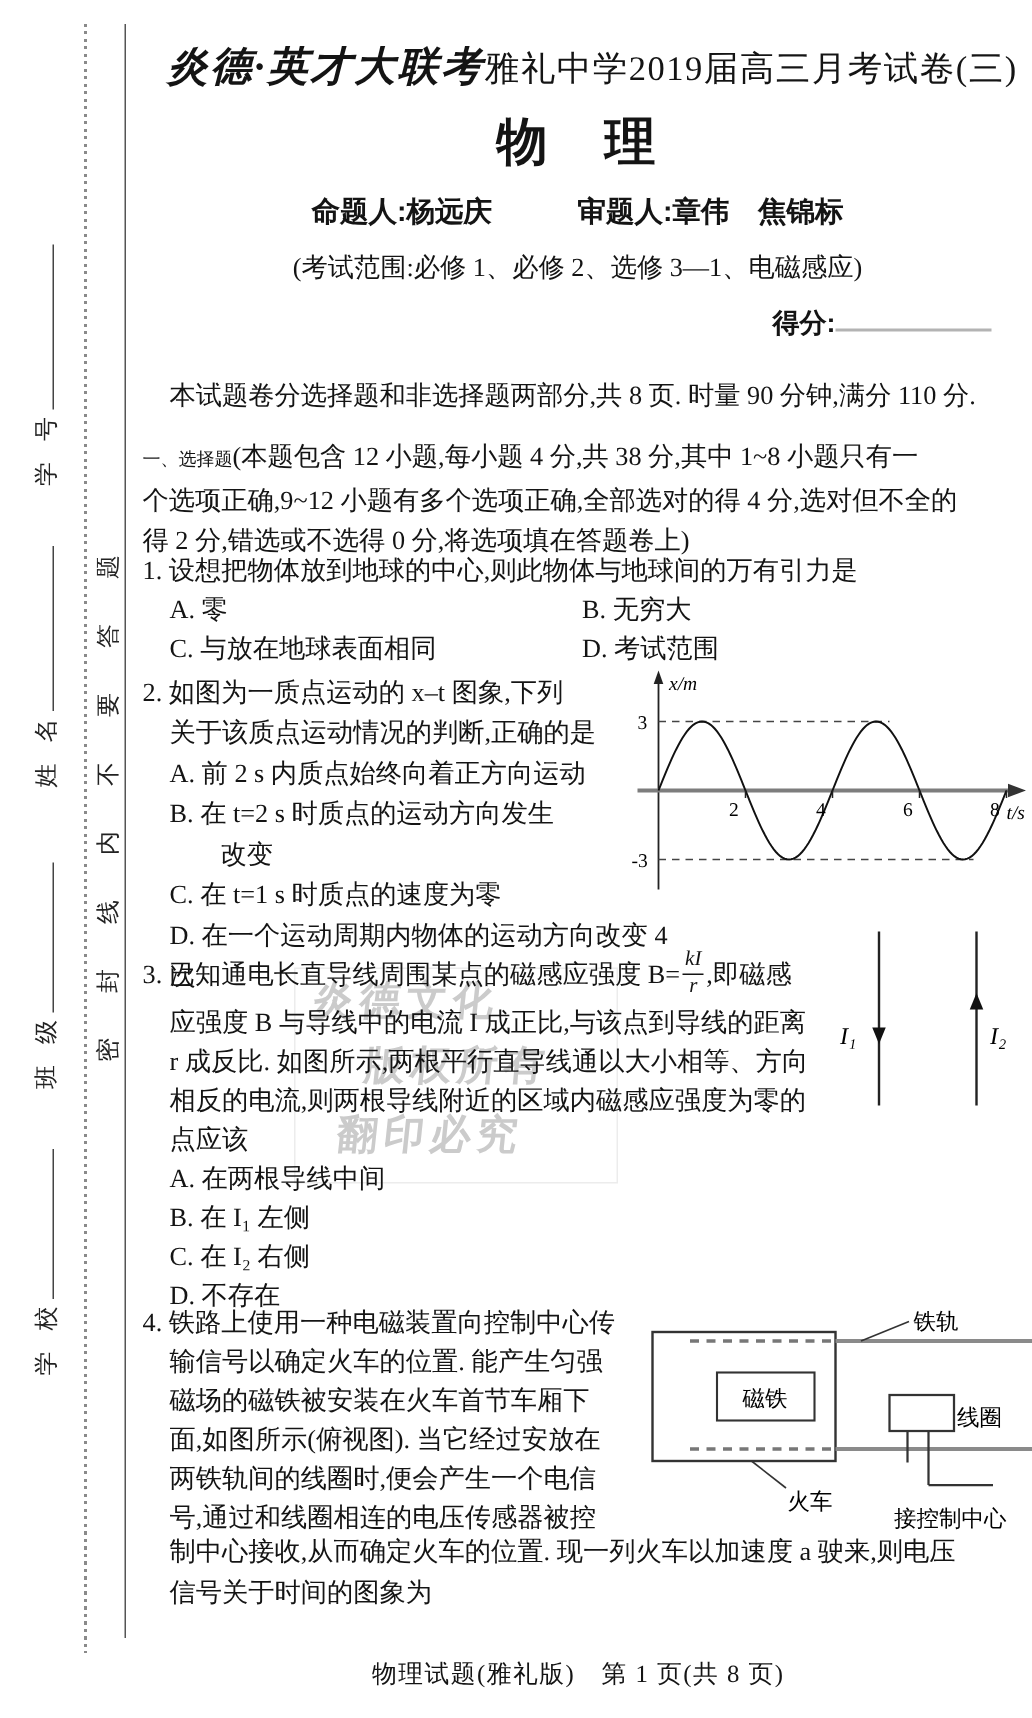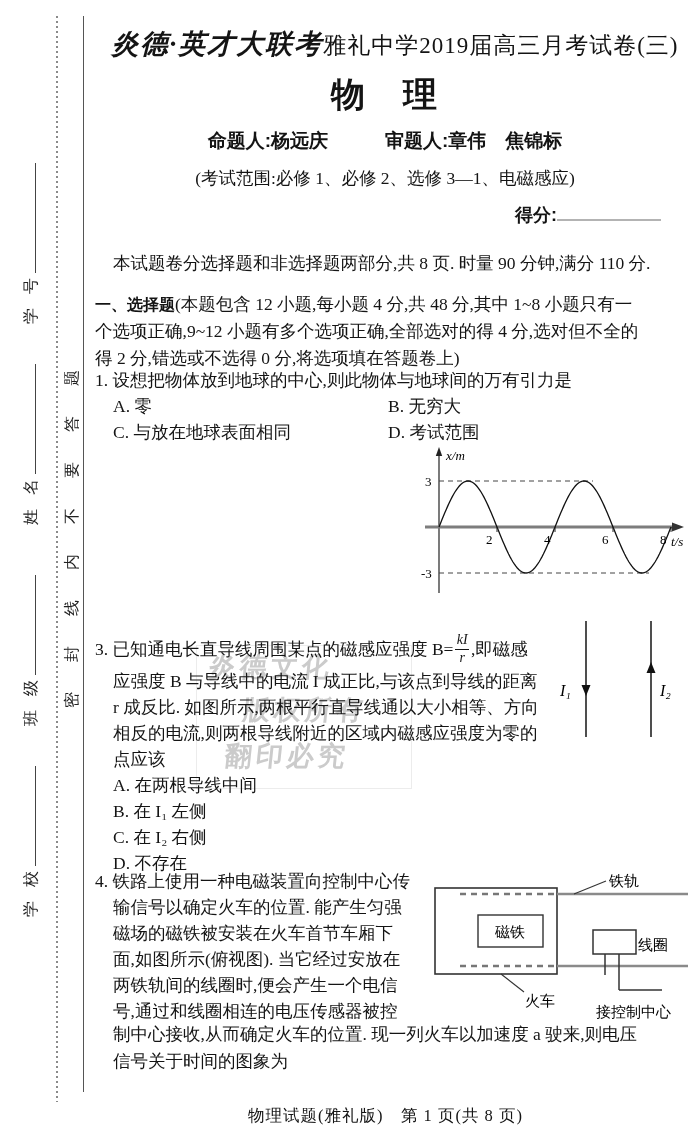--- a/index.html
+++ b/index.html
@@ -34,21 +34,21 @@
            font-family:"Liberation Sans","DejaVu Sans",sans-serif;}
   .scope{left:85px;top:166px;width:600px;text-align:center;font-size:17.5px;}
   .score{left:515px;top:203px;font-size:18px;font-weight:700;
          font-family:"Liberation Sans","DejaVu Sans",sans-serif;}
   .score-line{display:inline-block;width:104px;height:15px;border-bottom:2px solid #b3b3b3;}
 
   
   .txt{font-size:17.5px;line-height:27px;}
   .intro{left:95px;top:250px;width:592px;text-indent:18px;}
   .sec{left:95px;top:291px;width:592px;}
-  .sec-title{font-weight:700;font-family:"Liberation Sans","DejaVu Sans",sans-serif;font-size:16px;}
+  .sec-title{font-weight:400;font-family:"Liberation Sans","DejaVu Sans",sans-serif;font-size:12px;}
   .q{left:95px;}
   .q1{top:367px;width:592px;line-height:26px;}
   .q1 .optrow{position:relative;height:26px;}
   .q1 .oA{position:absolute;left:18px;} .q1 .oB{position:absolute;left:293px;}
   .q2{top:448px;width:350px;}
   .ind{padding-left:18px;} .ind2{padding-left:52px;}
   .q3{top:630px;width:466px;line-height:26px;z-index:2;}
   .q3 .l1{display:flex;align-items:center;height:38px;line-height:normal;}
   .frac{display:inline-flex;flex-direction:column;align-items:center;font-size:14px;
         font-style:italic;line-height:1.15;margin:0 2px;}
@@ -84,37 +84,46 @@
   </div>
   <div class="abs subject">物　理</div>
   <div class="abs setters">命题人:杨远庆　　　审题人:章伟　焦锦标</div>
   <div class="abs scope">(考试范围:必修 1、必修 2、选修 3—1、电磁感应)</div>
   <div class="abs score">
     <span>得分:</span><span class="score-line"></span>
   </div>
 
   <div class="abs txt intro">本试题卷分选择题和非选择题两部分,共 8 页. 时量 90 分钟,满分 110 分.</div>
   <div class="abs txt sec">
-    <div><span class="sec-title">一、选择题</span><span>(本题包含 12 小题,每小题 4 分,共 48 分,其中 1~8 小题只有一</span></div>
+    <div><span class="sec-title">一、选择题</span><span>(本题包含 12 小题,每小题 4 分,共 38 分,其中 1~8 小题只有一</span></div>
     <div>个选项正确,9~12 小题有多个选项正确,全部选对的得 4 分,选对但不全的</div>
     <div>得 2 分,错选或不选得 0 分,将选项填在答题卷上)</div>
   </div>
 
   <div class="abs txt q q1">
     <div>1. 设想把物体放到地球的中心,则此物体与地球间的万有引力是</div>
     <div class="optrow">
       <span class="oA">A. 零</span>
       <span class="oB">B. 无穷大</span>
     </div>
     <div class="optrow">
       <span class="oA">C. 与放在地球表面相同</span>
       <span class="oB">D. 考试范围</span>
     </div>
   </div>
 
+  <div class="abs txt q q2">
+    <div>2. 如图为一质点运动的 x–t 图象,下列</div>
+    <div class="ind">关于该质点运动情况的判断,正确的是</div>
+    <div class="ind">A. 前 2 s 内质点始终向着正方向运动</div>
+    <div class="ind">B. 在 t=2 s 时质点的运动方向发生</div>
+    <div class="ind2">改变</div>
+    <div class="ind">C. 在 t=1 s 时质点的速度为零</div>
+    <div class="ind">D. 在一个运动周期内物体的运动方向改变 4 次</div>
+  </div>
 
   <svg class="abs fig" style="left:421px;top:445px;" width="267" height="154" viewBox="0 0 267 154">
     <line x1="18" y1="148" x2="18" y2="8" stroke="#222" stroke-width="1.2"></line>
     <polygon points="18,2 14.8,11 21.2,11" fill="#222"></polygon>
     <line x1="4" y1="82" x2="252" y2="82" stroke="#7d7d7d" stroke-width="2.8"></line>
     <polygon points="263,82 251,77.5 251,86.5" fill="#333"></polygon>
     <line x1="18" y1="36" x2="172" y2="36" stroke="#444" stroke-width="1" stroke-dasharray="5,4"></line>
     <line x1="18" y1="128" x2="228" y2="128" stroke="#444" stroke-width="1" stroke-dasharray="5,4"></line>
     <path id="sine-path" d="M18.00 82.00 L19.45 78.39 L20.90 74.80 L22.35 71.26 L23.80 67.79 L25.25 64.40 L26.70 61.12 L28.15 57.97 L29.60 54.96 L31.05 52.13 L32.50 49.47 L33.95 47.02 L35.40 44.79 L36.85 42.78 L38.30 41.01 L39.75 39.50 L41.20 38.25 L42.65 37.27 L44.10 36.57 L45.55 36.14 L47.00 36.00 L48.45 36.14 L49.90 36.57 L51.35 37.27 L52.80 38.25 L54.25 39.50 L55.70 41.01 L57.15 42.78 L58.60 44.79 L60.05 47.02 L61.50 49.47 L62.95 52.13 L64.40 54.96 L65.85 57.97 L67.30 61.12 L68.75 64.40 L70.20 67.79 L71.65 71.26 L73.10 74.80 L74.55 78.39 L76.00 82.00 L77.45 85.61 L78.90 89.20 L80.35 92.74 L81.80 96.21 L83.25 99.60 L84.70 102.88 L86.15 106.03 L87.60 109.04 L89.05 111.87 L90.50 114.53 L91.95 116.98 L93.40 119.21 L94.85 121.22 L96.30 122.99 L97.75 124.50 L99.20 125.75 L100.65 126.73 L102.10 127.43 L103.55 127.86 L105.00 128.00 L106.45 127.86 L107.90 127.43 L109.35 126.73 L110.80 125.75 L112.25 124.50 L113.70 122.99 L115.15 121.22 L116.60 119.21 L118.05 116.98 L119.50 114.53 L120.95 111.87 L122.40 109.04 L123.85 106.03 L125.30 102.88 L126.75 99.60 L128.20 96.21 L129.65 92.74 L131.10 89.20 L132.55 85.61 L134.00 82.00 L135.45 78.39 L136.90 74.80 L138.35 71.26 L139.80 67.79 L141.25 64.40 L142.70 61.12 L144.15 57.97 L145.60 54.96 L147.05 52.13 L148.50 49.47 L149.95 47.02 L151.40 44.79 L152.85 42.78 L154.30 41.01 L155.75 39.50 L157.20 38.25 L158.65 37.27 L160.10 36.57 L161.55 36.14 L163.00 36.00 L164.45 36.14 L165.90 36.57 L167.35 37.27 L168.80 38.25 L170.25 39.50 L171.70 41.01 L173.15 42.78 L174.60 44.79 L176.05 47.02 L177.50 49.47 L178.95 52.13 L180.40 54.96 L181.85 57.97 L183.30 61.12 L184.75 64.40 L186.20 67.79 L187.65 71.26 L189.10 74.80 L190.55 78.39 L192.00 82.00 L193.45 85.61 L194.90 89.20 L196.35 92.74 L197.80 96.21 L199.25 99.60 L200.70 102.88 L202.15 106.03 L203.60 109.04 L205.05 111.87 L206.50 114.53 L207.95 116.98 L209.40 119.21 L210.85 121.22 L212.30 122.99 L213.75 124.50 L215.20 125.75 L216.65 126.73 L218.10 127.43 L219.55 127.86 L221.00 128.00 L222.45 127.86 L223.90 127.43 L225.35 126.73 L226.80 125.75 L228.25 124.50 L229.70 122.99 L231.15 121.22 L232.60 119.21 L234.05 116.98 L235.50 114.53 L236.95 111.87 L238.40 109.04 L239.85 106.03 L241.30 102.88 L242.75 99.60 L244.20 96.21 L245.65 92.74 L247.10 89.20 L248.55 85.61 L250.00 82.00" fill="none" stroke="#111" stroke-width="1.3"></path>
     <line x1="76" y1="82" x2="76" y2="87" stroke="#222" stroke-width="1"></line>

